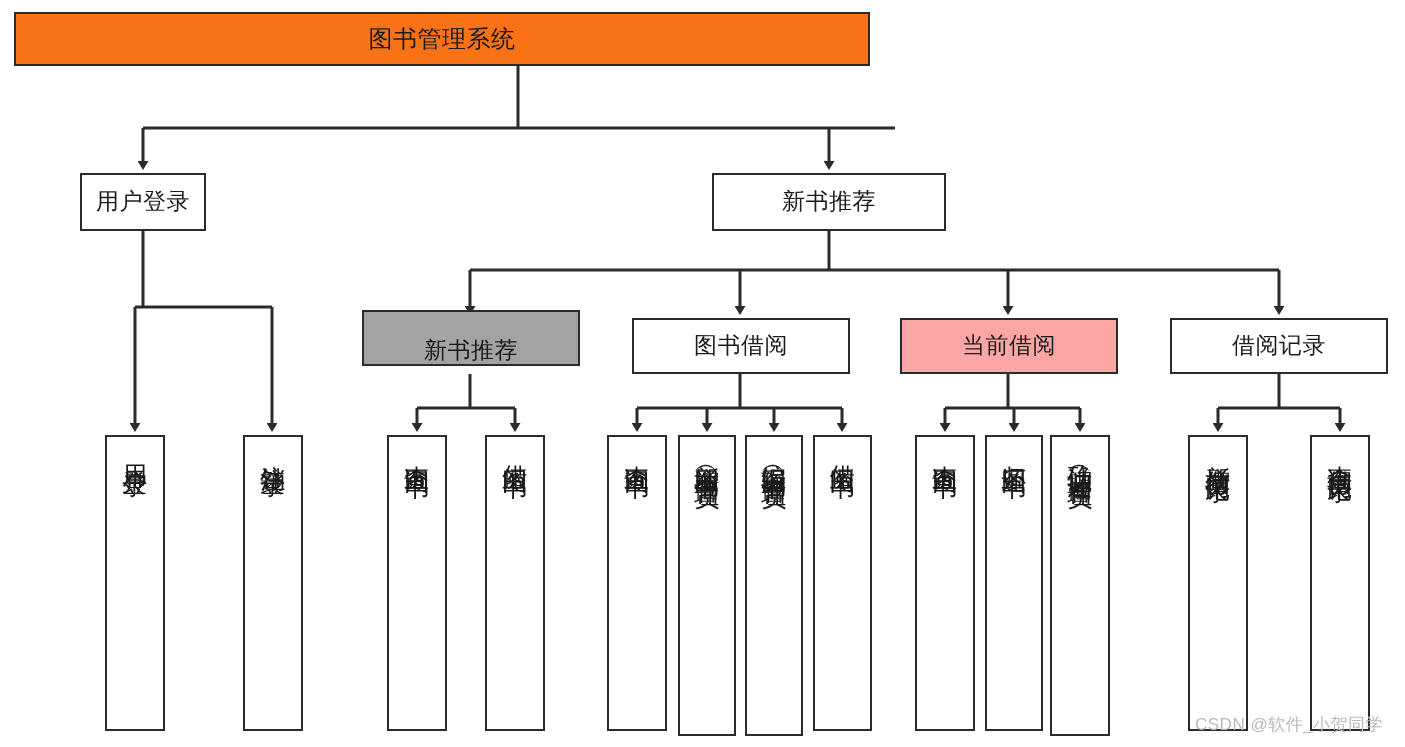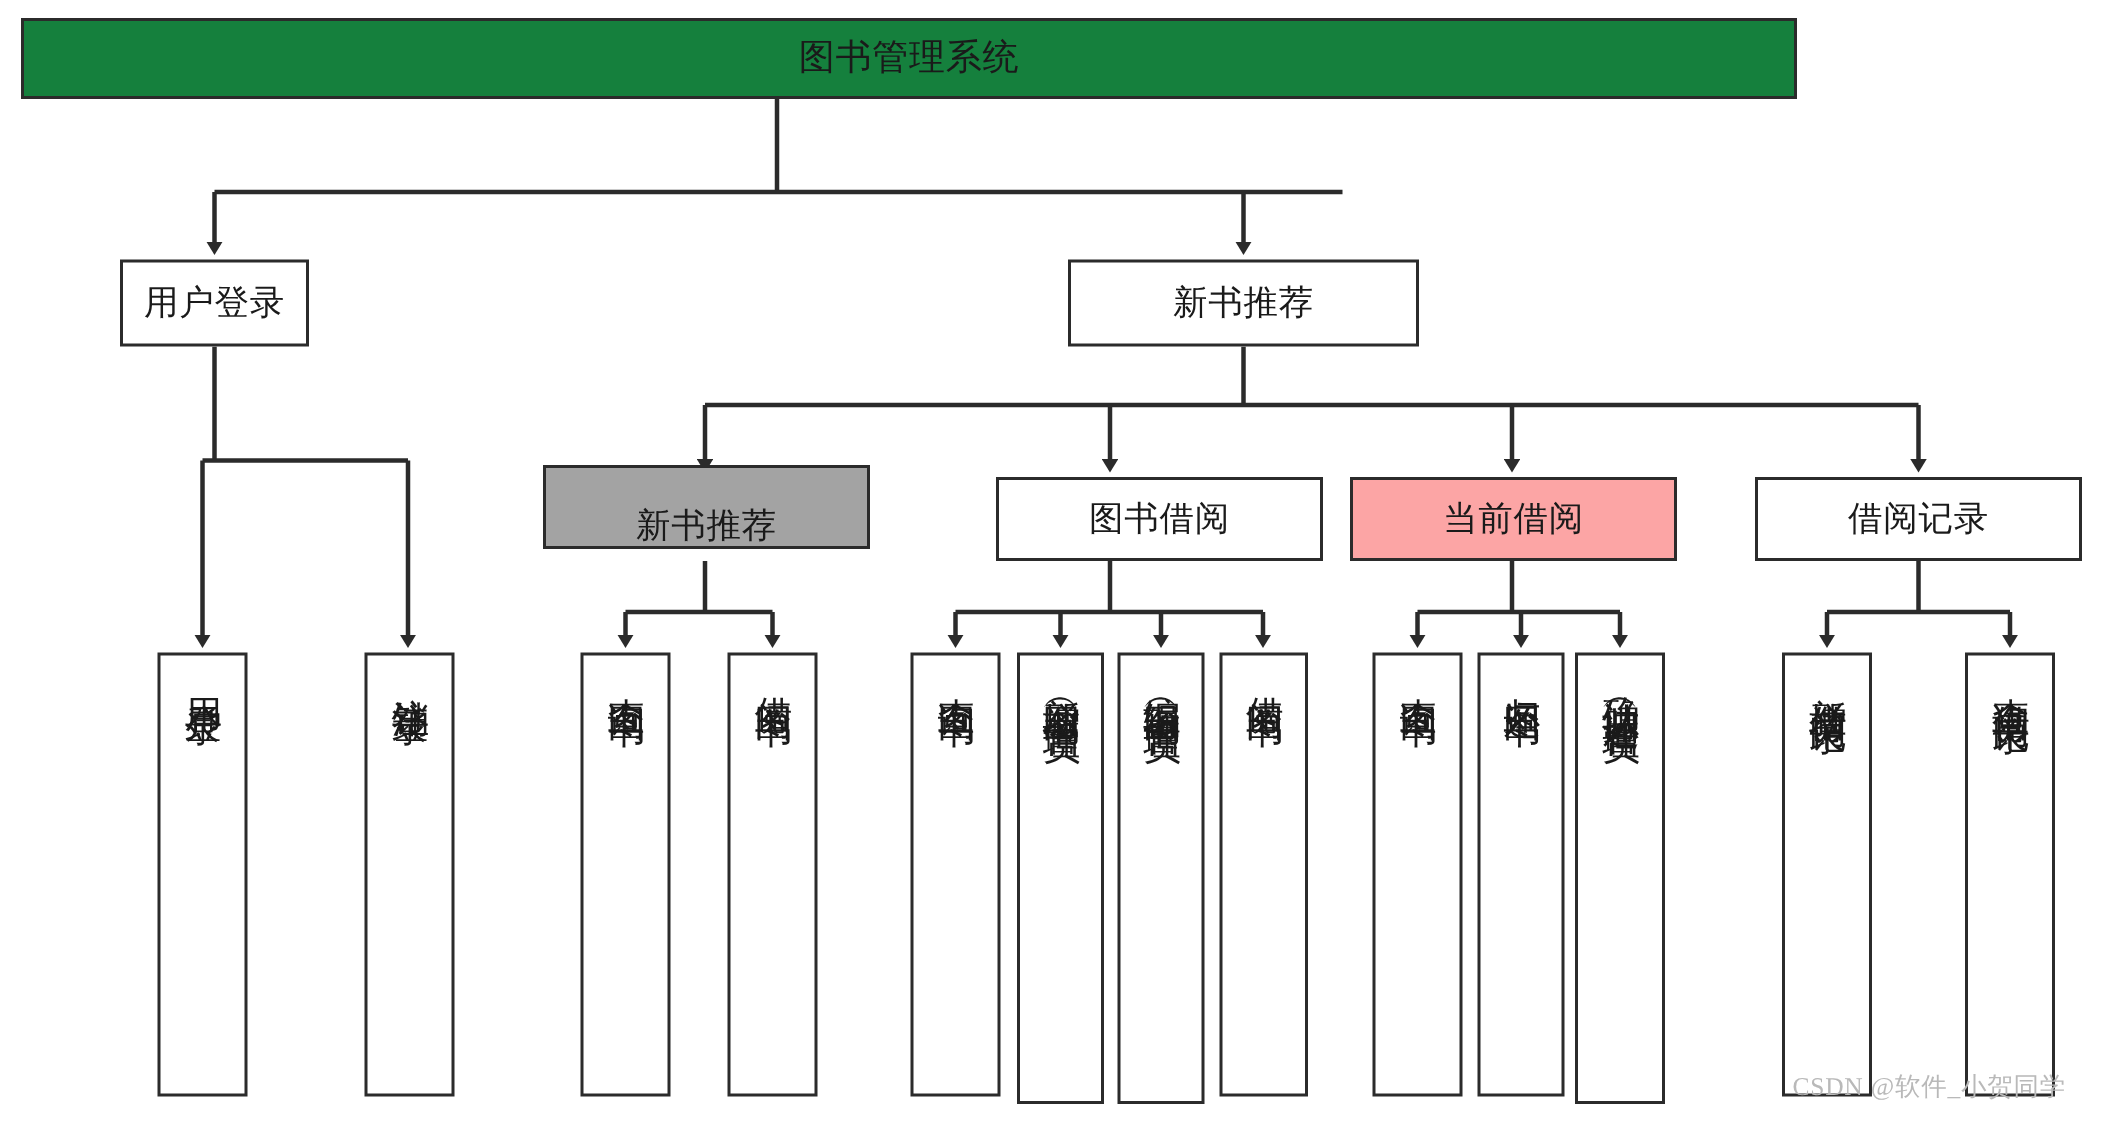--- a/index.html
+++ b/index.html
@@ -61,21 +61,20 @@
     line-height: 1.05;
     letter-spacing: 3px;
     white-space: nowrap;
   }
   .watermark {
     position: absolute;
     color: #b9b9b9;
     font-size: 17px;
     white-space: nowrap;
     letter-spacing: 0.5px;
-    font-family: Liberation Serif, serif;
   }
 </style>
 </head>
 <body>
 
 <div id="canvas">
 
   <svg class="edges" viewBox="0 0 1405 747" xmlns="http://www.w3.org/2000/svg">
     <defs>
       <marker id="arrow" markerWidth="9" markerHeight="11" refX="1" refY="5.5" orient="auto" markerUnits="userSpaceOnUse">
@@ -119,35 +118,35 @@
       <path d="M1014,408 L1014,424" marker-end="url(#arrow)"></path>
       <path d="M1080,408 L1080,424" marker-end="url(#arrow)"></path>
 
       <path d="M1279,374 L1279,408"></path>
       <path d="M1218,408 L1340,408"></path>
       <path d="M1218,408 L1218,424" marker-end="url(#arrow)"></path>
       <path d="M1340,408 L1340,424" marker-end="url(#arrow)"></path>
     </g>
   </svg>
 
-  <div class="node root horiz" style="left: 14px; top: 12px; width: 1184px; height: 54px; border-color: rgb(43, 43, 43); background: #15803d; color: rgb(26, 26, 26);">
+  <div class="node root horiz" style="left: 14px; top: 12px; width: 856px; height: 54px; border-color: rgb(43, 43, 43); background: #f97316; color: rgb(26, 26, 26);">
     <span class="label">图书管理系统</span>
   </div>
 
   <div class="node horiz" style="left: 80px; top: 173px; width: 126px; height: 58px; border-color: rgb(43, 43, 43); background: rgb(255, 255, 255); color: rgb(26, 26, 26);">
     <span class="label">用户登录</span>
   </div>
   <div class="node horiz" style="left: 712px; top: 173px; width: 234px; height: 58px; border-color: rgb(43, 43, 43); background: rgb(255, 255, 255); color: rgb(26, 26, 26);">
     <span class="label">新书推荐</span>
   </div>
 
   <div class="node horiz" style="left: 362px; top: 310px; width: 218px; height: 56px; border-color: rgb(43, 43, 43); background: #a3a3a3; color: rgb(26, 26, 26); align-items: flex-end;">
     <span class="label">新书推荐</span>
   </div>
-  <div class="node horiz" style="left: 632px; top: 318px; width: 218px; height: 56px; border-color: rgb(43, 43, 43); background: rgb(255, 255, 255); color: rgb(26, 26, 26); margin-left: 32px;">
+  <div class="node horiz" style="left: 632px; top: 318px; width: 218px; height: 56px; border-color: rgb(43, 43, 43); background: rgb(255, 255, 255); color: rgb(26, 26, 26);">
     <span class="label">图书借阅</span>
   </div>
   <div class="node horiz" style="left: 900px; top: 318px; width: 218px; height: 56px; border-color: rgb(43, 43, 43); background: #fca5a5; color: rgb(26, 26, 26);">
     <span class="label">当前借阅</span>
   </div>
   <div class="node horiz" style="left: 1170px; top: 318px; width: 218px; height: 56px; border-color: rgb(43, 43, 43); background: rgb(255, 255, 255); color: rgb(26, 26, 26);">
     <span class="label">借阅记录</span>
   </div>
 
   <div class="node leaf" style="left: 105px; top: 435px; width: 60px; height: 296px; border-color: rgb(43, 43, 43); background: rgb(255, 255, 255); color: rgb(26, 26, 26);">

